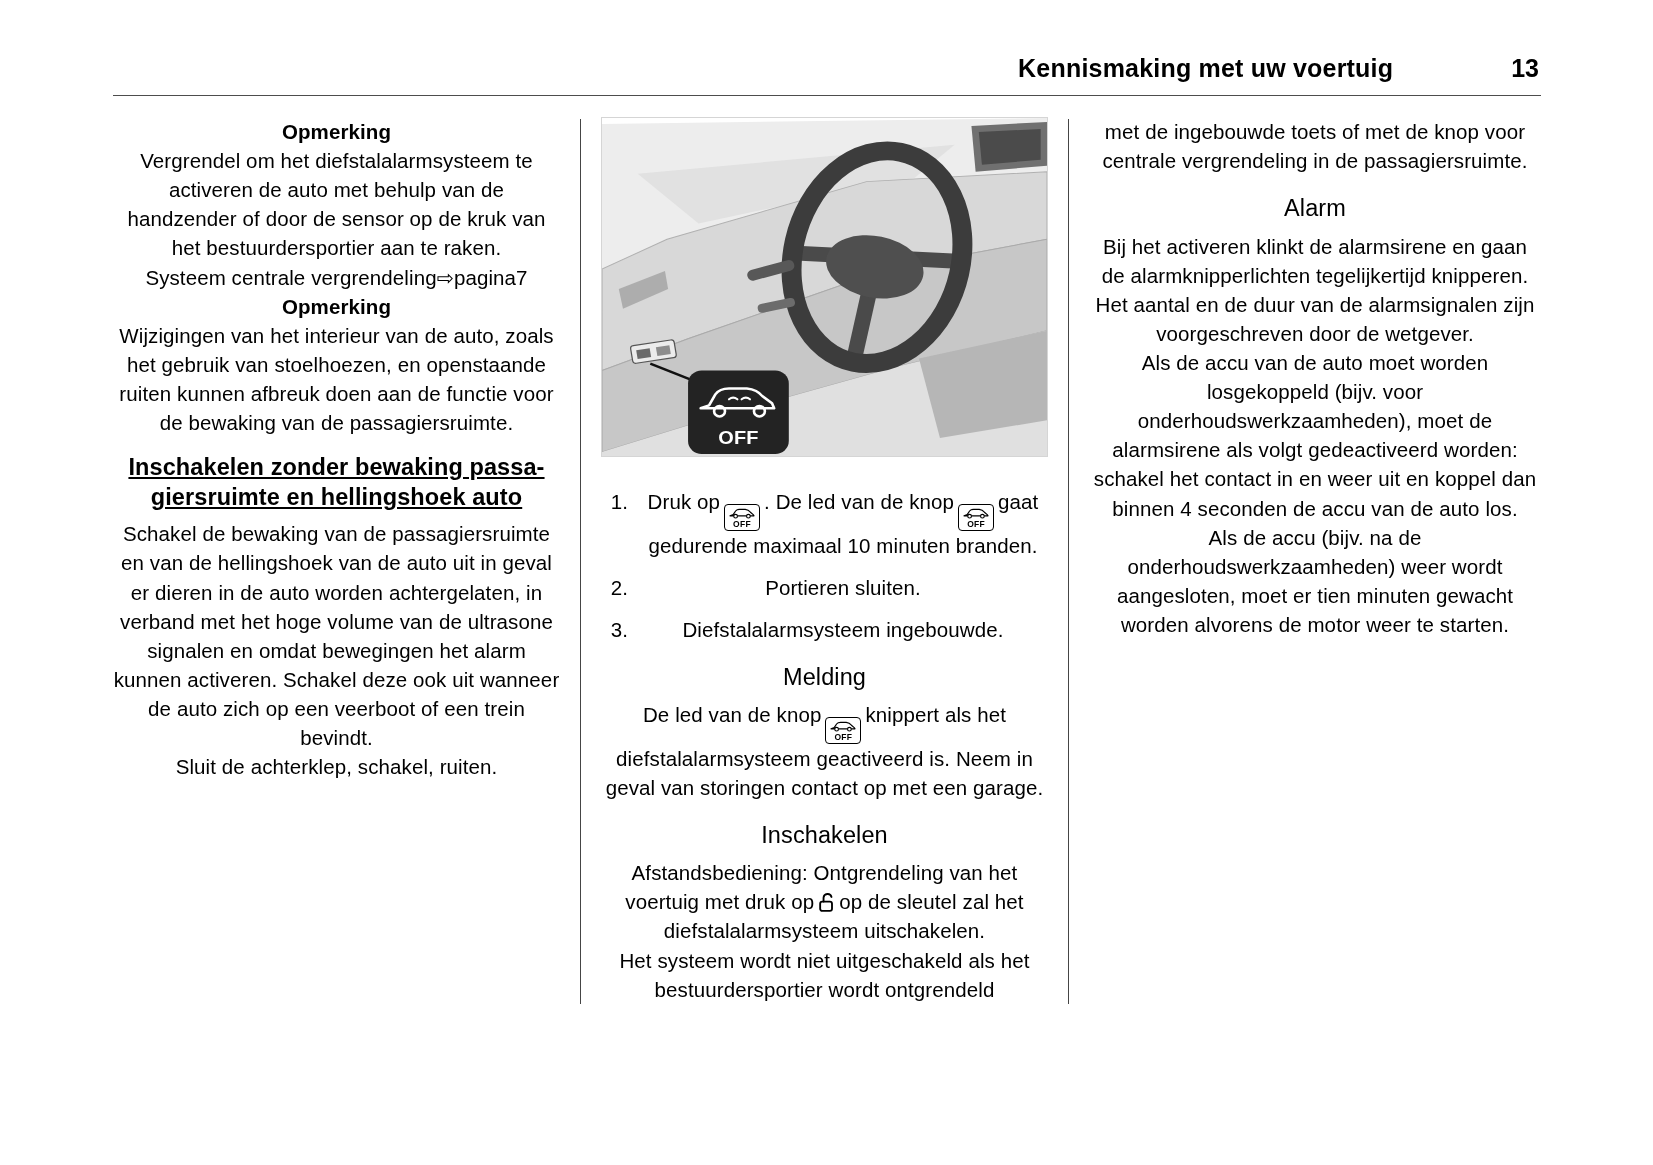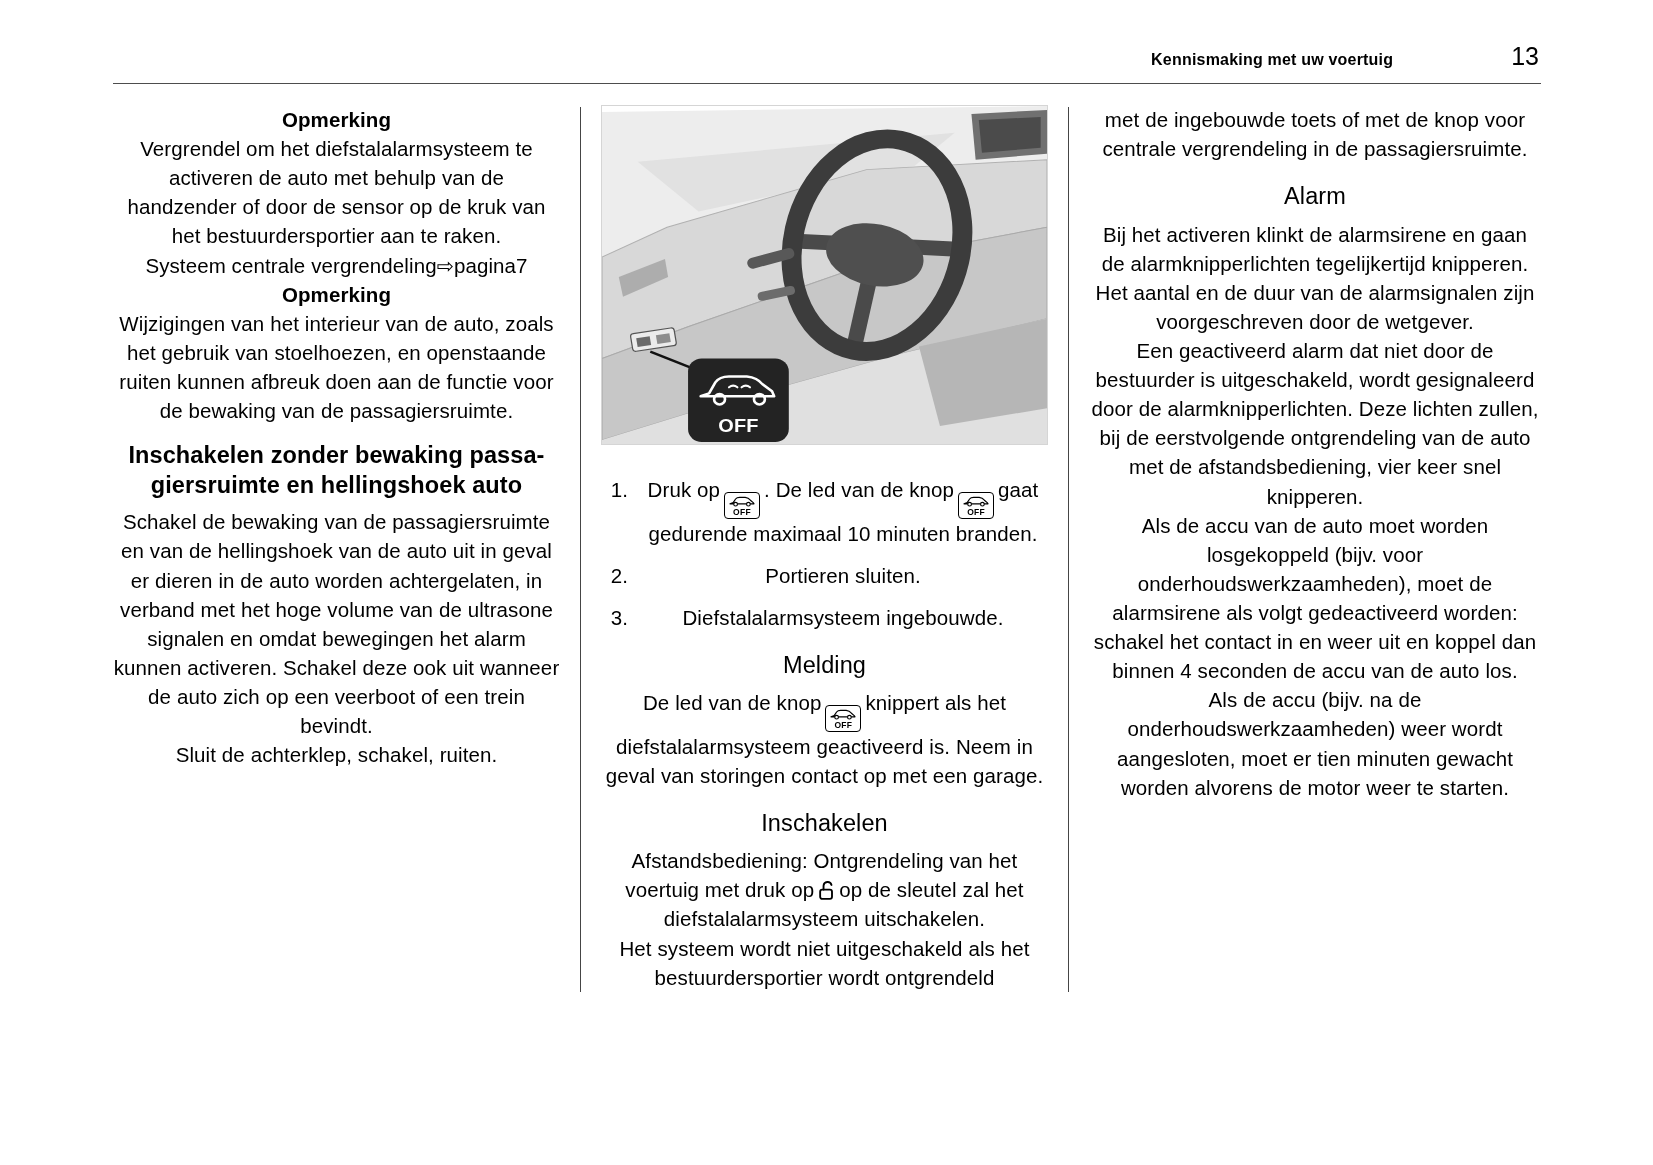--- a/index.html
+++ b/index.html
@@ -10,33 +10,33 @@
     font-family:"Liberation Sans", sans-serif;
     overflow:hidden;
   }
   .page { padding:36px 112px 0 113px; }
 
   .header {
     display:flex; justify-content:flex-end; align-items:baseline;
     padding:6px 2px 12px 0;
     border-bottom:1.5px solid #4d4d4d;
   }
-  .header-title { font-size:16px; font-weight:700; letter-spacing:.2px; }
-  .header-page  { font-size:25px; font-weight:400; margin-left:118px; }
+  .header-title { font-size:25px; font-weight:700; letter-spacing:.2px; }
+  .header-page  { font-size:25px; font-weight:700; margin-left:118px;margin-top:12px; }
 
   .columns { display:flex; align-items:flex-start; margin-top:21px;text-align:center; }
   .col { font-size:20.5px; line-height:1.42; letter-spacing:.1px; }
   .col-1 { width:447px; }
   .col-2 { width:447px; }
   .col-3 { width:452px; }
   .divider { width:1px; align-self:stretch; background:#454545; margin:2px 20px 0 20px; }
 
   p { margin:0; }
   .bold { font-weight:700; }
-  .h2 { font-size:23.5px; font-weight:700; line-height:1.28; margin:15px 0 7px; }
+  .h2 { font-size:23.5px; font-weight:700; line-height:1.28; margin:15px 0 7px;text-decoration:underline; }
   .h3 { font-size:23.5px; font-weight:400; margin:17px 0 6px; }
   .crossref { white-space:nowrap; }
 
   .illustration { width:100%; height:340px; display:block; border:1px solid #d5d5d5; background:#fff; }
 
   .steps { list-style:none; margin-top:30px; }
   .step { display:grid; grid-template-columns:37px 1fr; margin-bottom:13px; }
 
   .caroff {
     display:inline-flex; flex-direction:column; align-items:center;
@@ -161,19 +161,18 @@
             </svg></span><span>op de sleutel zal het diefstalalarmsysteem uitschakelen.</span></p>
       <p>Het systeem wordt niet uitgeschakeld als het bestuurdersportier wordt ontgrendeld</p>
     </div>
 
     <div class="divider"></div>
 
     <div class="col col-3">
       <p>met de ingebouwde toets of met de knop voor centrale vergrendeling in de passagiersruimte.</p>
       <h3 class="h3">Alarm</h3>
       <p>Bij het activeren klinkt de alarmsirene en gaan de alarmknipperlichten tegelijkertijd knipperen. Het aantal en de duur van de alarmsignalen zijn voorgeschreven door de wetgever.</p>
-      <p>Een geactiveerd alarm dat niet door de bestuurder is uitgeschakeld, wordt gesignaleerd door de alarmknipperlichten. Deze lichten zullen, bij de eerstvolgende ontgrendeling van de auto met de afstandsbediening, vier keer snel knipperen.</p>
       <p>Als de accu van de auto moet worden losgekoppeld (bijv. voor onderhoudswerkzaamheden), moet de alarmsirene als volgt gedeactiveerd worden: schakel het contact in en weer uit en koppel dan binnen 4 seconden de accu van de auto los.</p>
       <p>Als de accu (bijv. na de onderhoudswerkzaamheden) weer wordt aangesloten, moet er tien minuten gewacht worden alvorens de motor weer te starten.</p>
     </div>
 
   </div>
 </div>
 
 </body></html>

